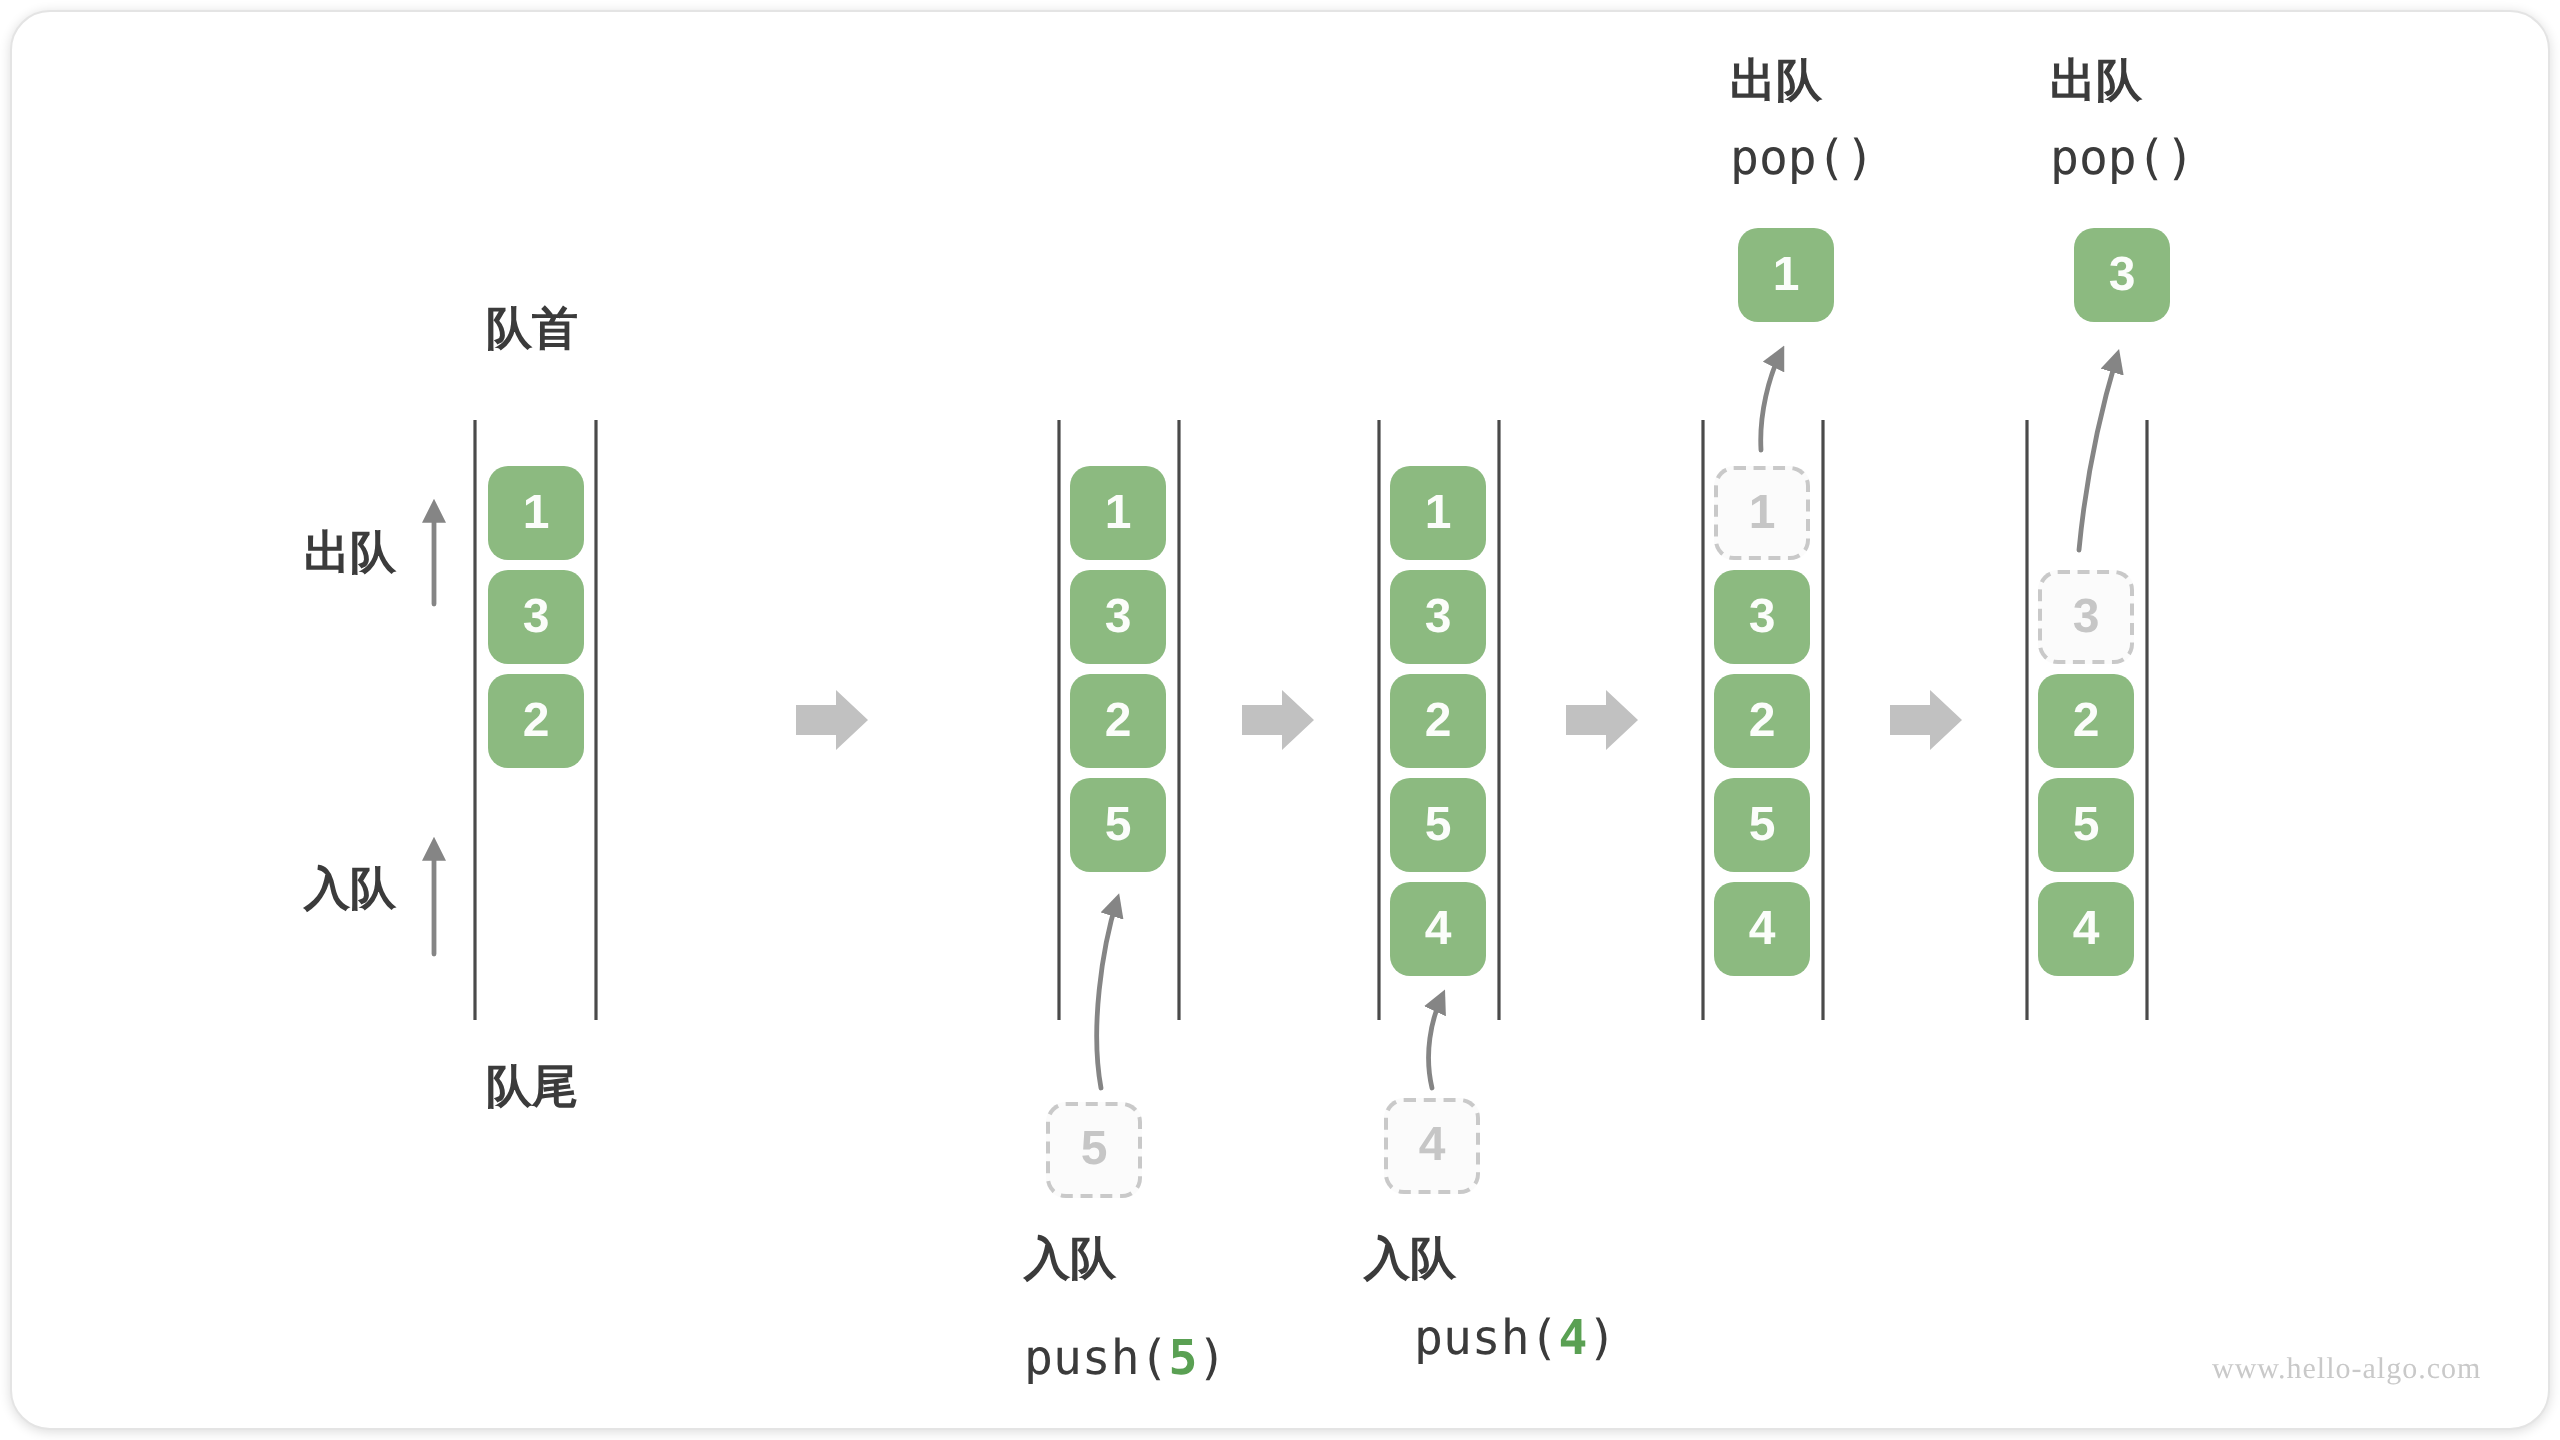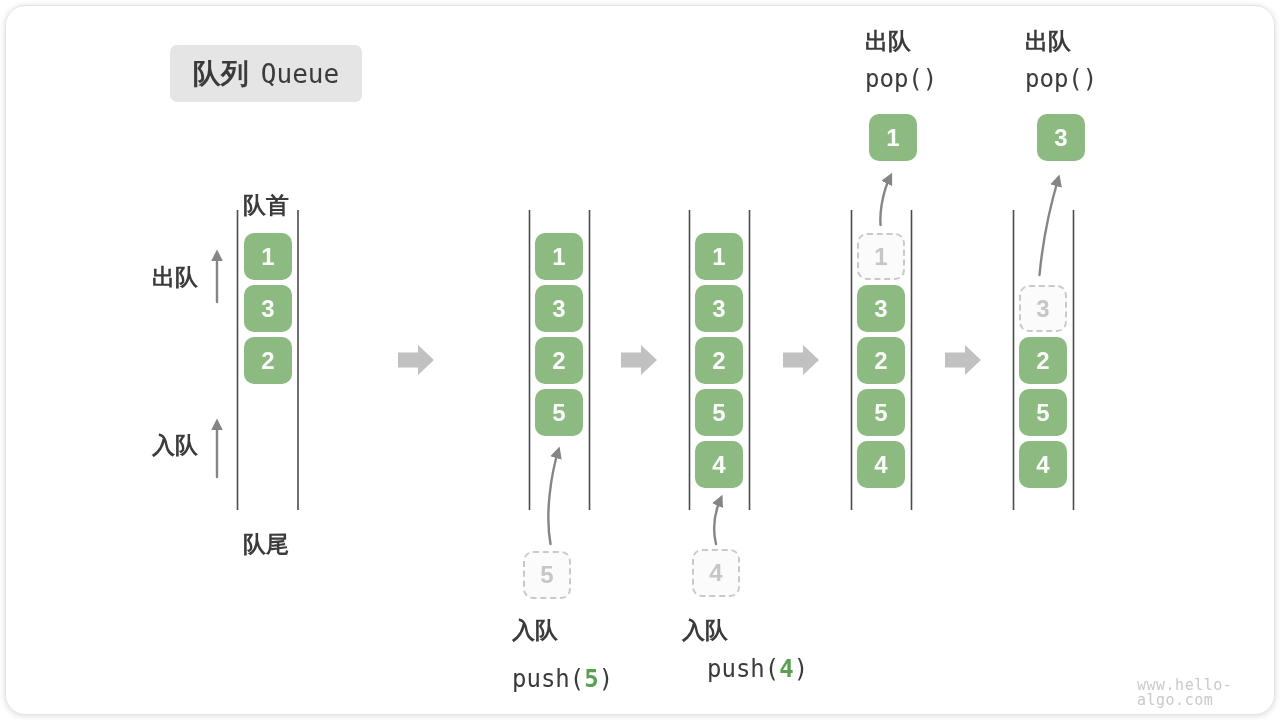--- a/index.html
+++ b/index.html
@@ -12,21 +12,21 @@
   svg.overlay{position:absolute;left:0;top:0;width:1280px;height:720px;}
 
   .title-badge{left:170px;top:45px;width:192px;height:57px;
                background:var(--title-bg,#e5e5e5);border-radius:7px;
                display:flex;align-items:center;justify-content:center;gap:12px;}
   .title-zh{font-size:28px;font-weight:bold;color:var(--text-dark,#3b3b3b);line-height:1;}
   .title-en{font-family:"DejaVu Sans Mono","Liberation Mono",monospace;
             font-size:26px;color:var(--text-dark,#3b3b3b);line-height:1;}
 
   .zh-label{font-size:23px;font-weight:bold;color:var(--text-dark,#3b3b3b);
-            line-height:26px;white-space:nowrap;}
+            line-height:26px;white-space:nowrap;font-family:Liberation Serif, serif;}
   .code{font-family:"DejaVu Sans Mono","Liberation Mono",monospace;
         font-size:24px;color:var(--text-dark,#3b3b3b);line-height:30px;white-space:nowrap;}
   .code .arg{color:var(--code-green,#5aa053);font-weight:bold;}
 
   .cell{width:48px;height:47px;border-radius:10px;background:var(--box-green,#8cba80);
         color:var(--box-text,#fbfdfa);font-size:24px;font-weight:bold;
         display:flex;align-items:center;justify-content:center;box-sizing:border-box;}
   .ghost{background:var(--ghost-bg,#fbfbfb);border:2px dashed var(--ghost-border,#c9c9c9);
          color:var(--ghost-text,#c6c6c6);}
   .ghost-free{width:48px;height:48px;}
@@ -71,26 +71,22 @@
     <g stroke="#858585" stroke-width="2.4" stroke-linecap="round" fill="none">
       <path d="M217 302 L217 253" marker-end="url(#ah)"></path>
       <path d="M217 477 L217 422" marker-end="url(#ah)"></path>
       <path d="M550.5 544 C545 514, 551 474, 558.5 450" marker-end="url(#ah)"></path>
       <path d="M716 544 C712 527, 715.5 510, 721 498" marker-end="url(#ah)"></path>
       <path d="M880.5 225 C879.5 207, 884.5 188, 890.5 176" marker-end="url(#ah)"></path>
       <path d="M1039.5 275 C1043 238, 1051 203, 1058.5 178" marker-end="url(#ah)"></path>
     </g>
   </svg>
 
-  <div class="abs title-badge">
-    <span class="title-zh">队列</span>
-    <span class="title-en">Queue</span>
-  </div>
 
-  <div class="abs zh-label" style="left:243px;top:152px;margin-top:40px;">队首</div>
+  <div class="abs zh-label" style="left:243px;top:152px;">队首</div>
   <div class="abs zh-label" style="left:243px;top:531px;">队尾</div>
   <div class="abs zh-label" style="left:152px;top:264px;">出队</div>
   <div class="abs zh-label" style="left:152px;top:432px;">入队</div>
 
   <div>
     <div class="abs cell" style="left:244px;top:233px;">1</div>
     <div class="abs cell" style="left:244px;top:285px;">3</div>
     <div class="abs cell" style="left:244px;top:337px;">2</div>
   </div>
 
@@ -133,14 +129,14 @@
   <div>
     <div class="abs zh-label" style="left:1025px;top:28px;">出队</div>
     <div class="abs code" style="left:1025px;top:64px;">pop()</div>
     <div class="abs cell" style="left:1037px;top:114px;">3</div>
     <div class="abs cell ghost" style="left:1019px;top:285px;">3</div>
     <div class="abs cell" style="left:1019px;top:337px;">2</div>
     <div class="abs cell" style="left:1019px;top:389px;">5</div>
     <div class="abs cell" style="left:1019px;top:441px;">4</div>
   </div>
 
-  <div class="abs watermark" style="left:1137px;top:678px;">www.hello-algo.com</div>
+  <div class="abs watermark" style="left:1106px;top:678px;font-family:Liberation Serif, serif;">www.hello-algo.com</div>
 </div>
 
 </body></html>

